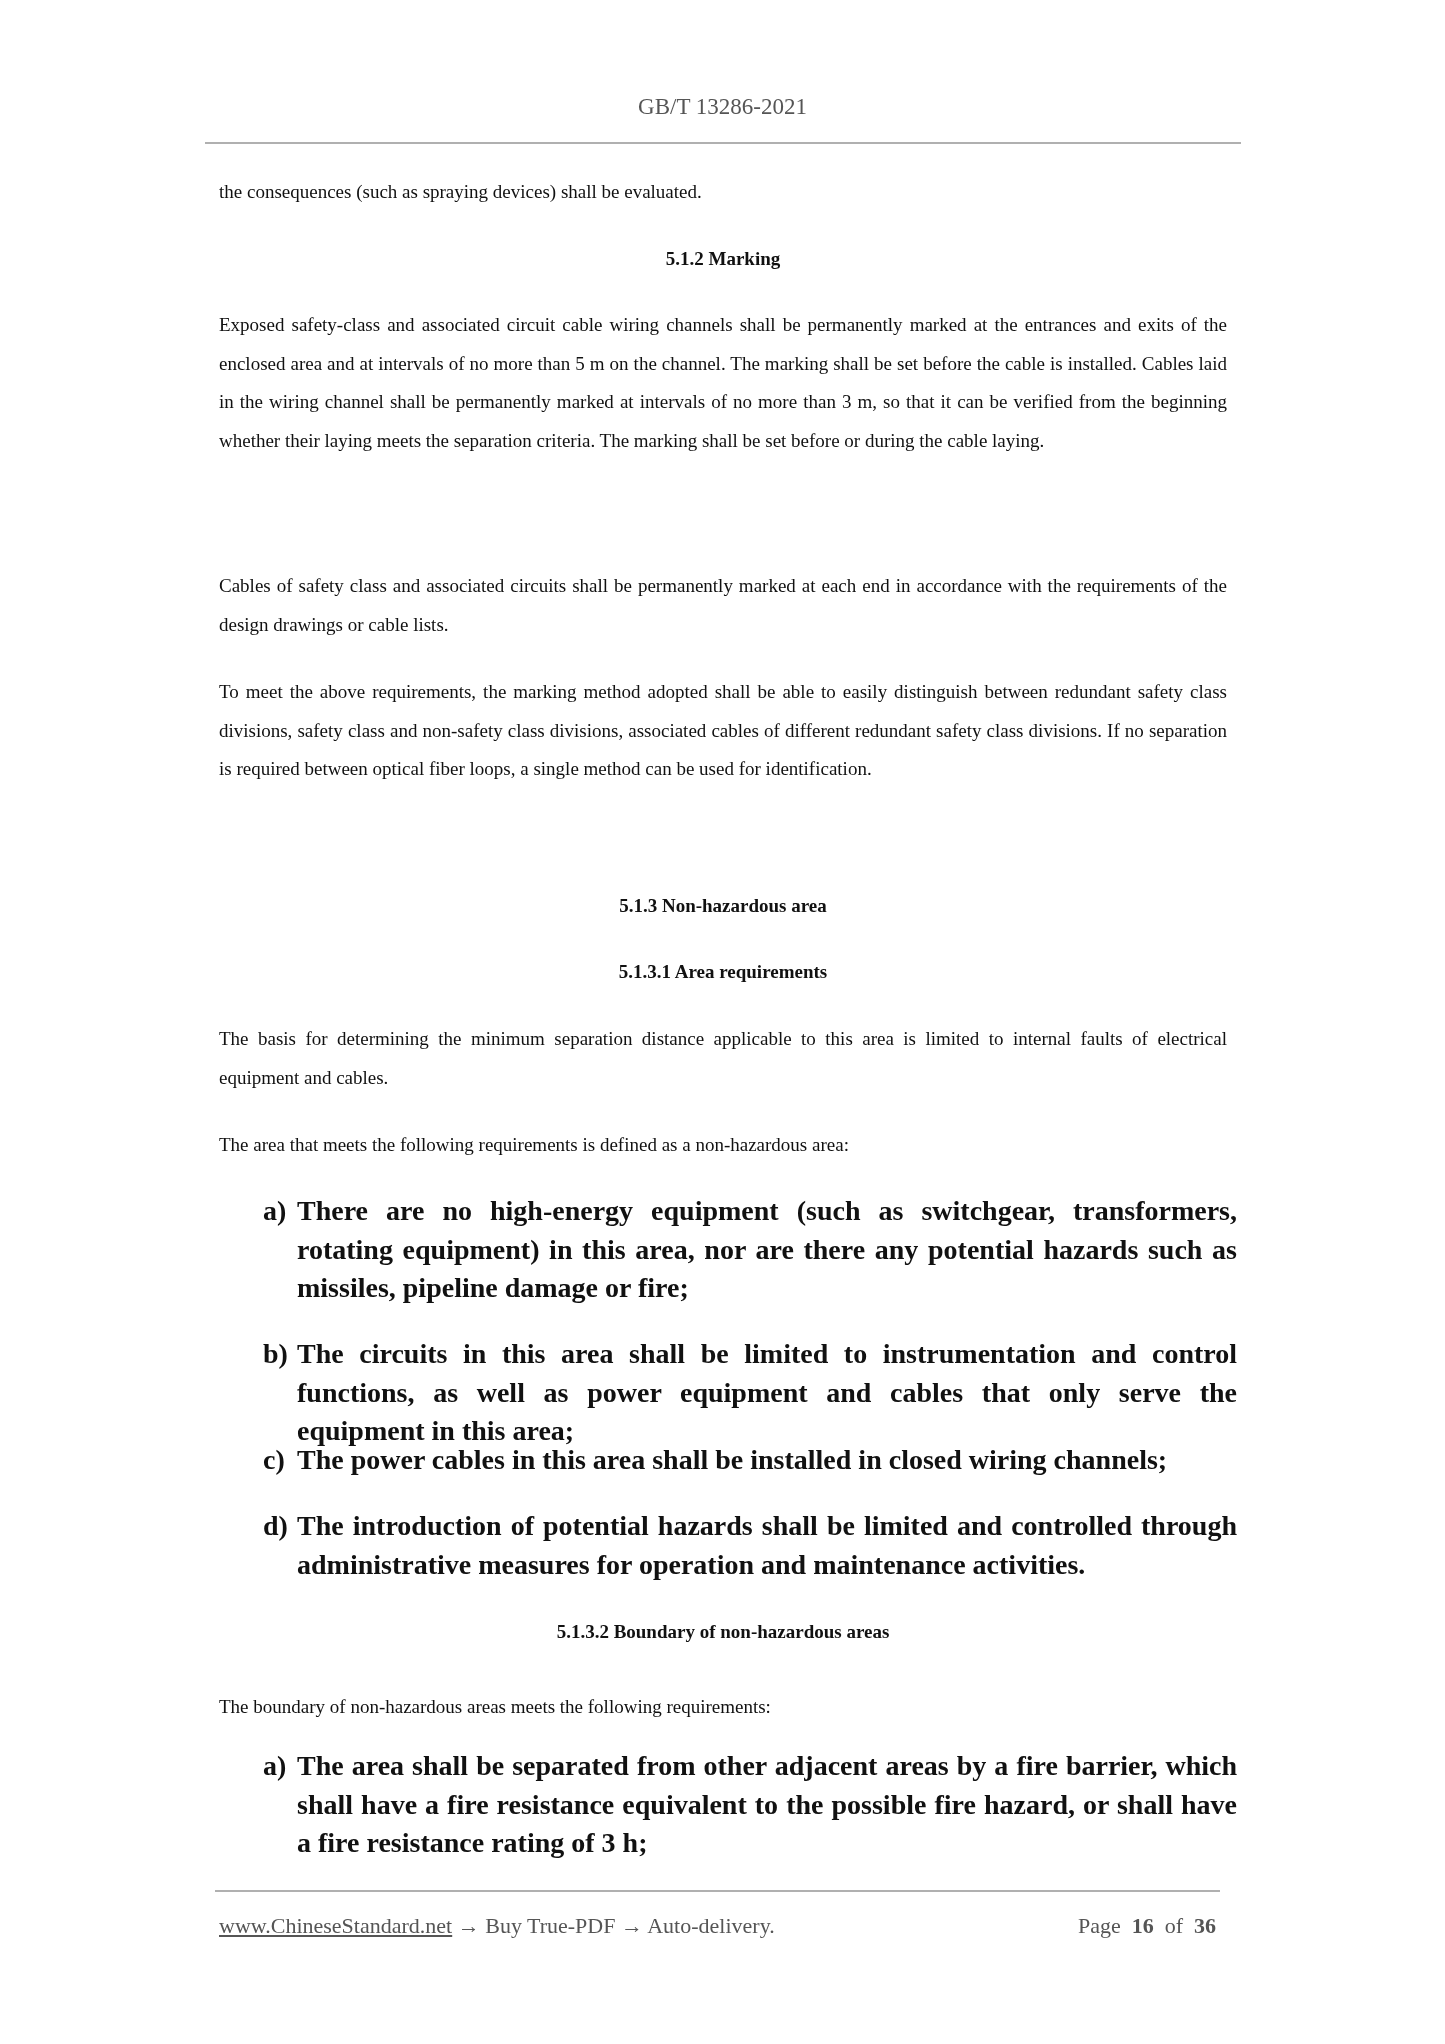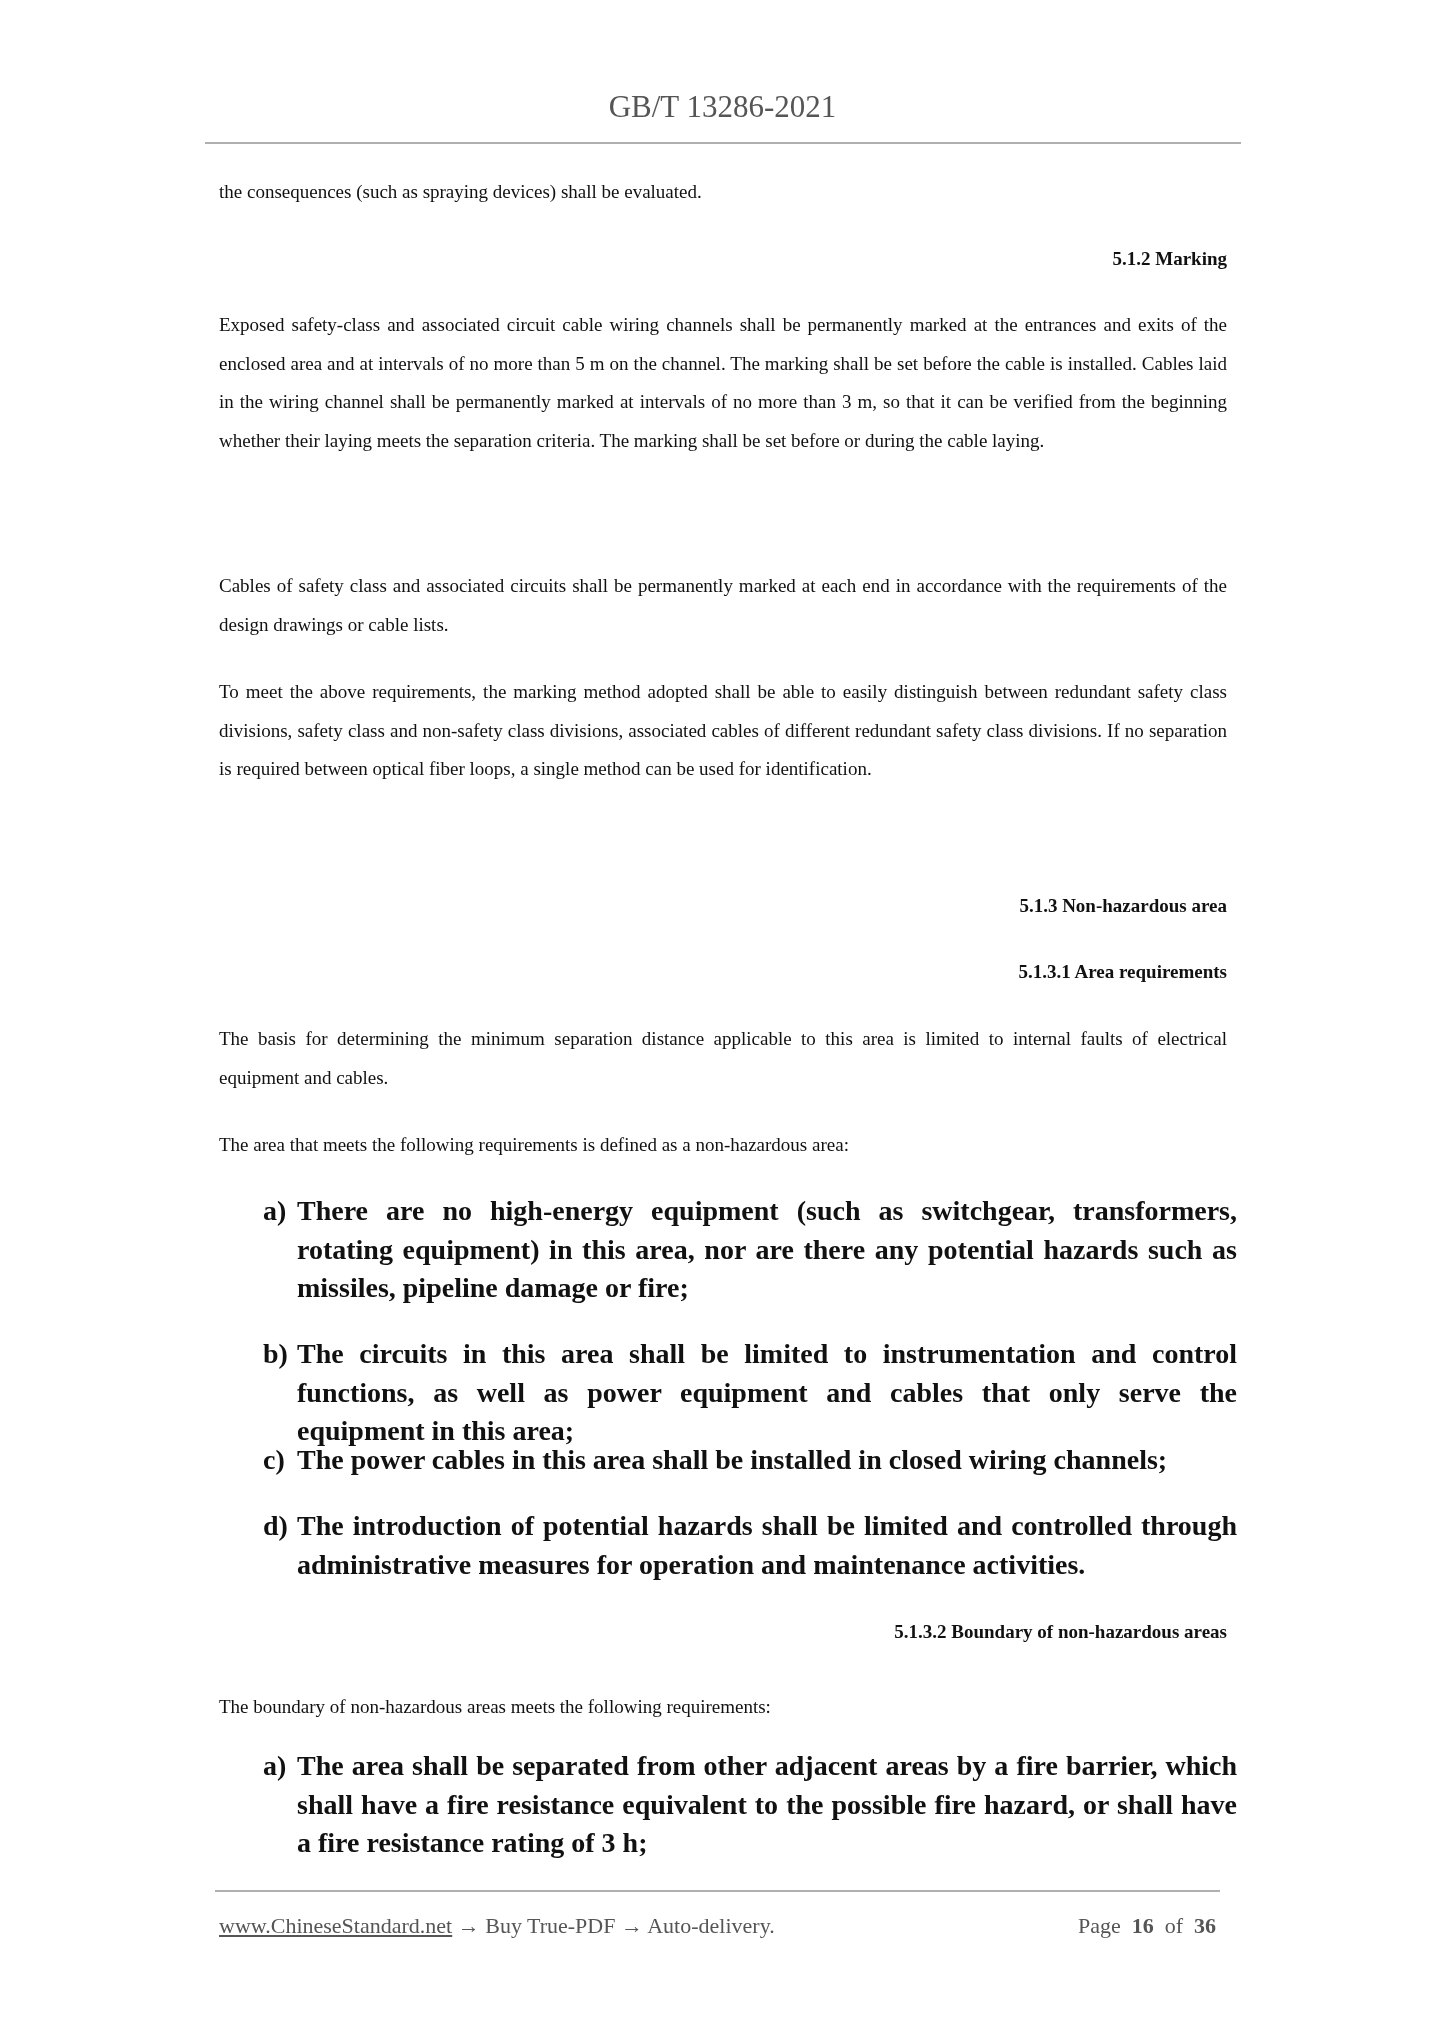--- a/index.html
+++ b/index.html
@@ -1,24 +1,24 @@
 <!DOCTYPE html>
 <html><head>
 <meta charset="utf-8">
 <style>
   html, body { margin: 0; padding: 0; background: #ffffff; }
   body { width: 1445px; height: 2044px; position: relative; overflow: hidden;
          font-family: "Liberation Serif", "DejaVu Serif", serif; color: #111; }
   .page-header { position: absolute; left: 0; width: 1445px; top: 92px; text-align: center;
-                 font-size: 31px; color: #555; line-height: 30px; }
+                 font-size: 23px; color: #555; line-height: 30px; }
   .rule { position: absolute; height: 2px; background: #b0b0b0; }
   .blk { position: absolute; left: 219px; width: 1008px; font-size: 19px; line-height: 38.6px;
          text-align: justify; margin: 0; }
   .blk.last-left { text-align: left; }
-  .h { font-weight: bold; text-align: right; }
+  .h { font-weight: bold; text-align: center; }
   .li { position: absolute; left: 263px; width: 974px; font-size: 28px; line-height: 38.6px;
         text-align: justify; margin: 0; padding-left: 34px; box-sizing: border-box; text-indent: -34px; font-weight: bold; }
   .li .marker { display: inline-block; width: 34px; text-indent: 0; }
   .footer { position: absolute; top: 1910px; left: 219px; width: 1000px; height: 32px;
             font-size: 22px; color: #555; line-height: 32px; }
   .footer a { color: #555; text-decoration: underline; }
   .footer .right { position: absolute; right: 3px; top: 0; }
   .footer .right b { font-weight: bold; }
 </style>
 </head>

